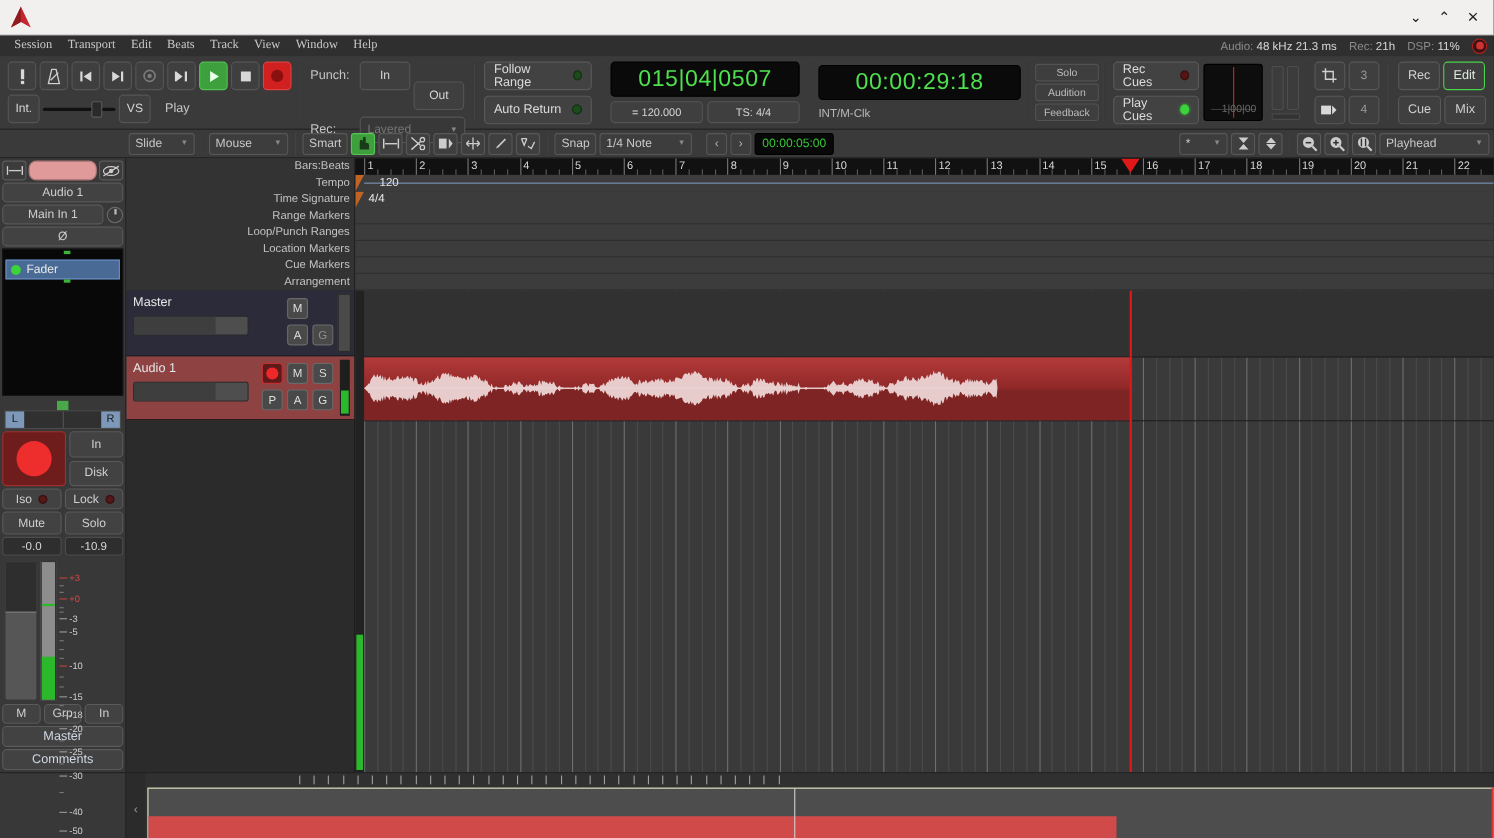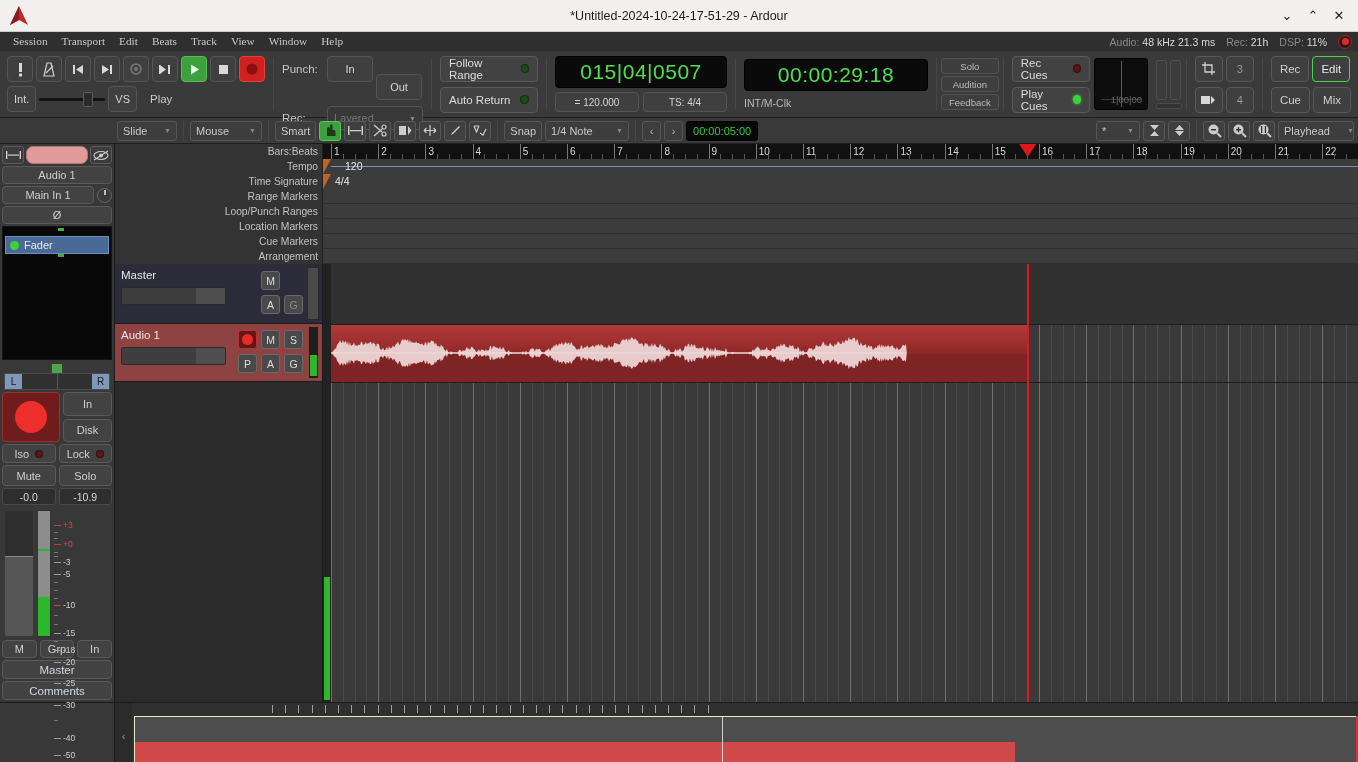--- a/index.html
+++ b/index.html
@@ -286,21 +286,20 @@
 </head>
 <body>
 
 <div class="titlebar">
   <div class="logo">
     <svg width="30" height="30" viewBox="0 0 30 30">
       <path d="M15 5 L24 24 L15 19 L6 24 Z" fill="#c2282d"></path>
       <path d="M15 5 L15 19 L6 24 Z" fill="#8e1b20"></path>
     </svg>
   </div>
-  <div class="title-text">*Untitled-2024-10-24-17-51-29 - Ardour</div>
   <div class="win-btns">
     <div class="win-btn">⌄</div>
     <div class="win-btn">⌃</div>
     <div class="win-btn">✕</div>
   </div>
 </div>
 
 <div class="menubar">
   <div class="menu-item">Session</div>
   <div class="menu-item">Transport</div>
@@ -610,21 +609,21 @@
       </svg>
   </div>
   <div class="etool">
     <svg width="15" height="15" viewBox="0 0 15 15">
         <circle cx="6.5" cy="6.5" r="5" fill="#ccc"></circle>
         <line x1="10" y1="10" x2="14" y2="14" stroke="#ccc" stroke-width="2"></line>
         <rect x="4" y="3" width="1.3" height="7" fill="#333"></rect>
         <rect x="7.8" y="3" width="1.3" height="7" fill="#333"></rect>
       </svg>
   </div>
-  <div class="dd2" style="width:76px;justify-content:space-between;gap:11px;">
+  <div class="dd2" style="width:100px;justify-content:space-between;gap:11px;">
     <span>Playhead</span>
     <span class="caret">▼</span>
   </div>
 </div>
 
 <div class="main">
 
   <div class="mstrip">
     <div class="ms-top">
       <div class="ms-icon">

